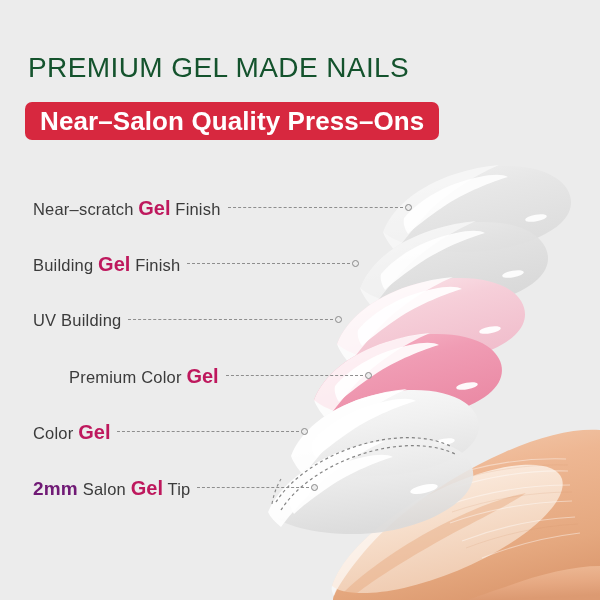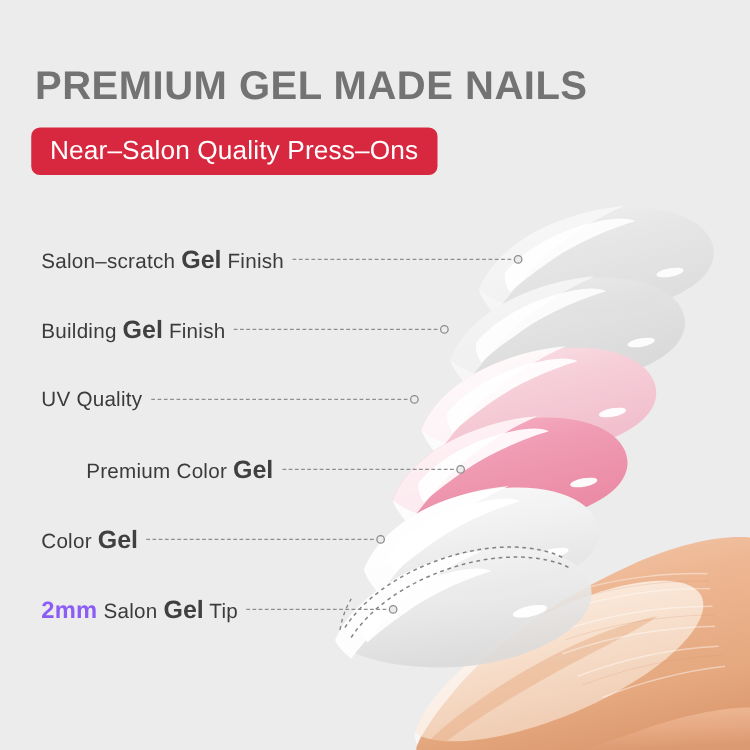--- a/index.html
+++ b/index.html
@@ -30,43 +30,43 @@
     width: 600px;
     height: 150px;
     z-index: 40;
   }
   #main-title {
     position: absolute;
     left: 28px;
     top: 47px;
     margin: 0;
     font-family: "Liberation Sans", sans-serif;
-    font-size: 32px;
-    font-weight: 700;
+    font-size: 28px;
+    font-weight: 400;
     letter-spacing: 0.4px;
-    color: #737373;
+    color: #14532d;
     white-space: nowrap;
     line-height: 42px;
   }
   #subtitle-badge {
     position: absolute;
     left: 25px;
     top: 102px;
     height: 38px;
     padding: 0 15px 0 15px;
     background: #d7283f;
     border-radius: 7px;
     display: flex;
     align-items: center;
     box-sizing: border-box;
   }
   #subtitle-text {
     font-family: "Liberation Sans", sans-serif;
-    font-size: 21px;
-    font-weight: 400;
+    font-size: 26px;
+    font-weight: 700;
     color: #ffffff;
     white-space: nowrap;
     letter-spacing: 0.1px;
   }
 
   
   #artwork {
     position: absolute;
     left: 0;
     top: 0;
@@ -94,27 +94,27 @@
   }
   .callout-label {
     font-family: "Liberation Sans", sans-serif;
     font-size: 16.5px;
     font-weight: 400;
     color: #3b3b3b;
     letter-spacing: 0.2px;
     line-height: 26px;
   }
   .callout-label .gel {
-    color: #404040;
+    color: #be185d;
     font-weight: 700;
     font-size: 20px;
     letter-spacing: 0;
   }
   .callout-label .strong {
-    color: #8b5cf6;
+    color: #701a75;
     font-weight: 700;
     font-size: 19px;
   }
   .leader {
     position: relative;
     height: 1px;
     margin-left: 7px;
     border-top: 1.3px dashed #8e8e8e;
     flex: none;
     align-self: center;
@@ -330,33 +330,33 @@
 
   <div id="header">
     <h1 id="main-title">PREMIUM GEL MADE NAILS</h1>
     <div id="subtitle-badge">
       <span id="subtitle-text">Near–Salon Quality Press–Ons</span>
     </div>
   </div>
 
   <div id="callouts">
       <div class="callout-row" style="top: 195px;">
-        <div class="callout-label"><span>Salon–scratch </span><span class="gel">Gel</span><span> Finish</span></div>
+        <div class="callout-label"><span>Near–scratch </span><span class="gel">Gel</span><span> Finish</span></div>
         <div class="leader" style="width: 175px;">
           <span class="leader-dot"></span>
         </div>
       </div>
       <div class="callout-row" style="top: 251px; justify-content: center;">
         <div class="callout-label"><span>Building </span><span class="gel">Gel</span><span> Finish</span></div>
         <div class="leader" style="width: 163px;">
           <span class="leader-dot"></span>
         </div>
       </div>
       <div class="callout-row" style="top: 307px;">
-        <div class="callout-label"><span>UV Quality</span></div>
+        <div class="callout-label"><span>UV Building</span></div>
         <div class="leader" style="width: 205px;">
           <span class="leader-dot"></span>
         </div>
       </div>
       <div class="callout-row" style="top: 363px; margin-left: 36px;">
         <div class="callout-label"><span>Premium Color </span><span class="gel">Gel</span></div>
         <div class="leader" style="width: 137px;">
           <span class="leader-dot"></span>
         </div>
       </div>

